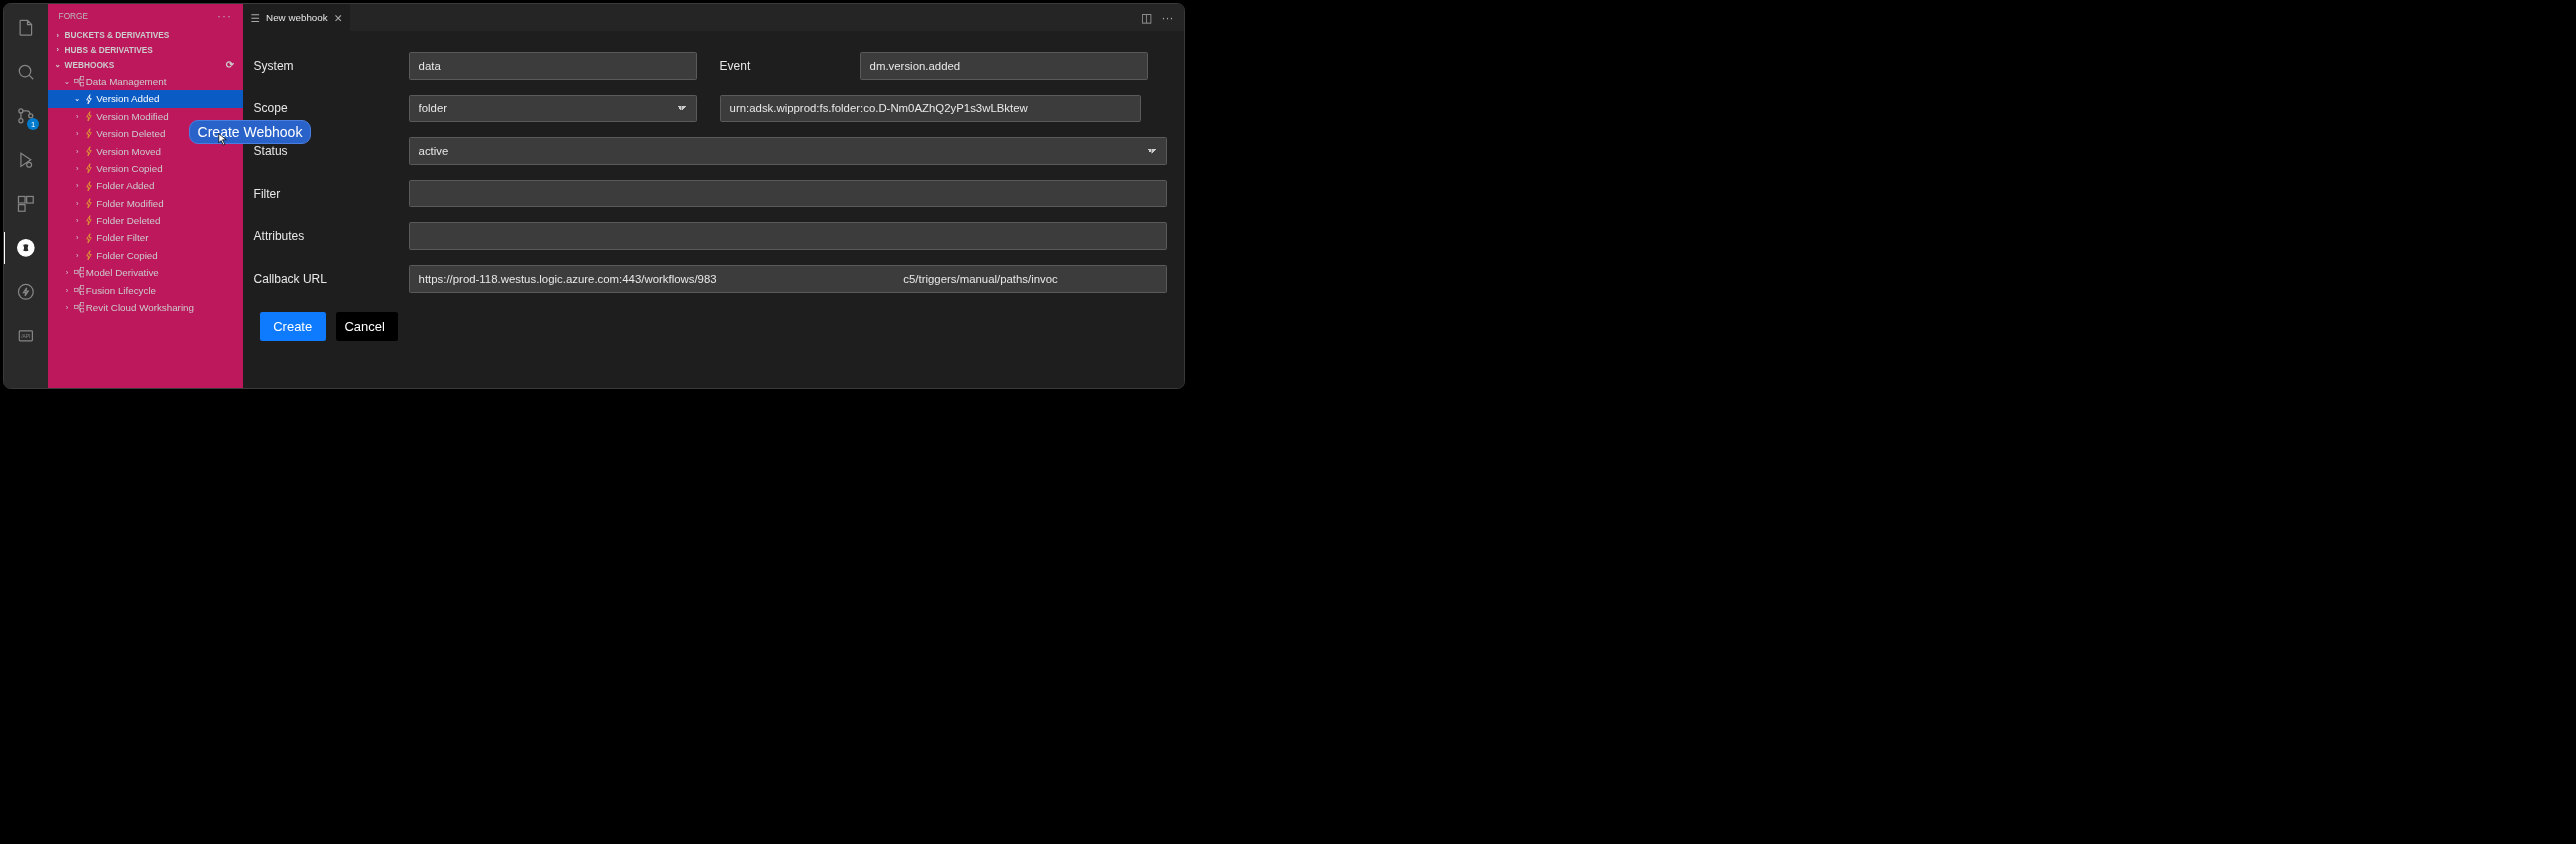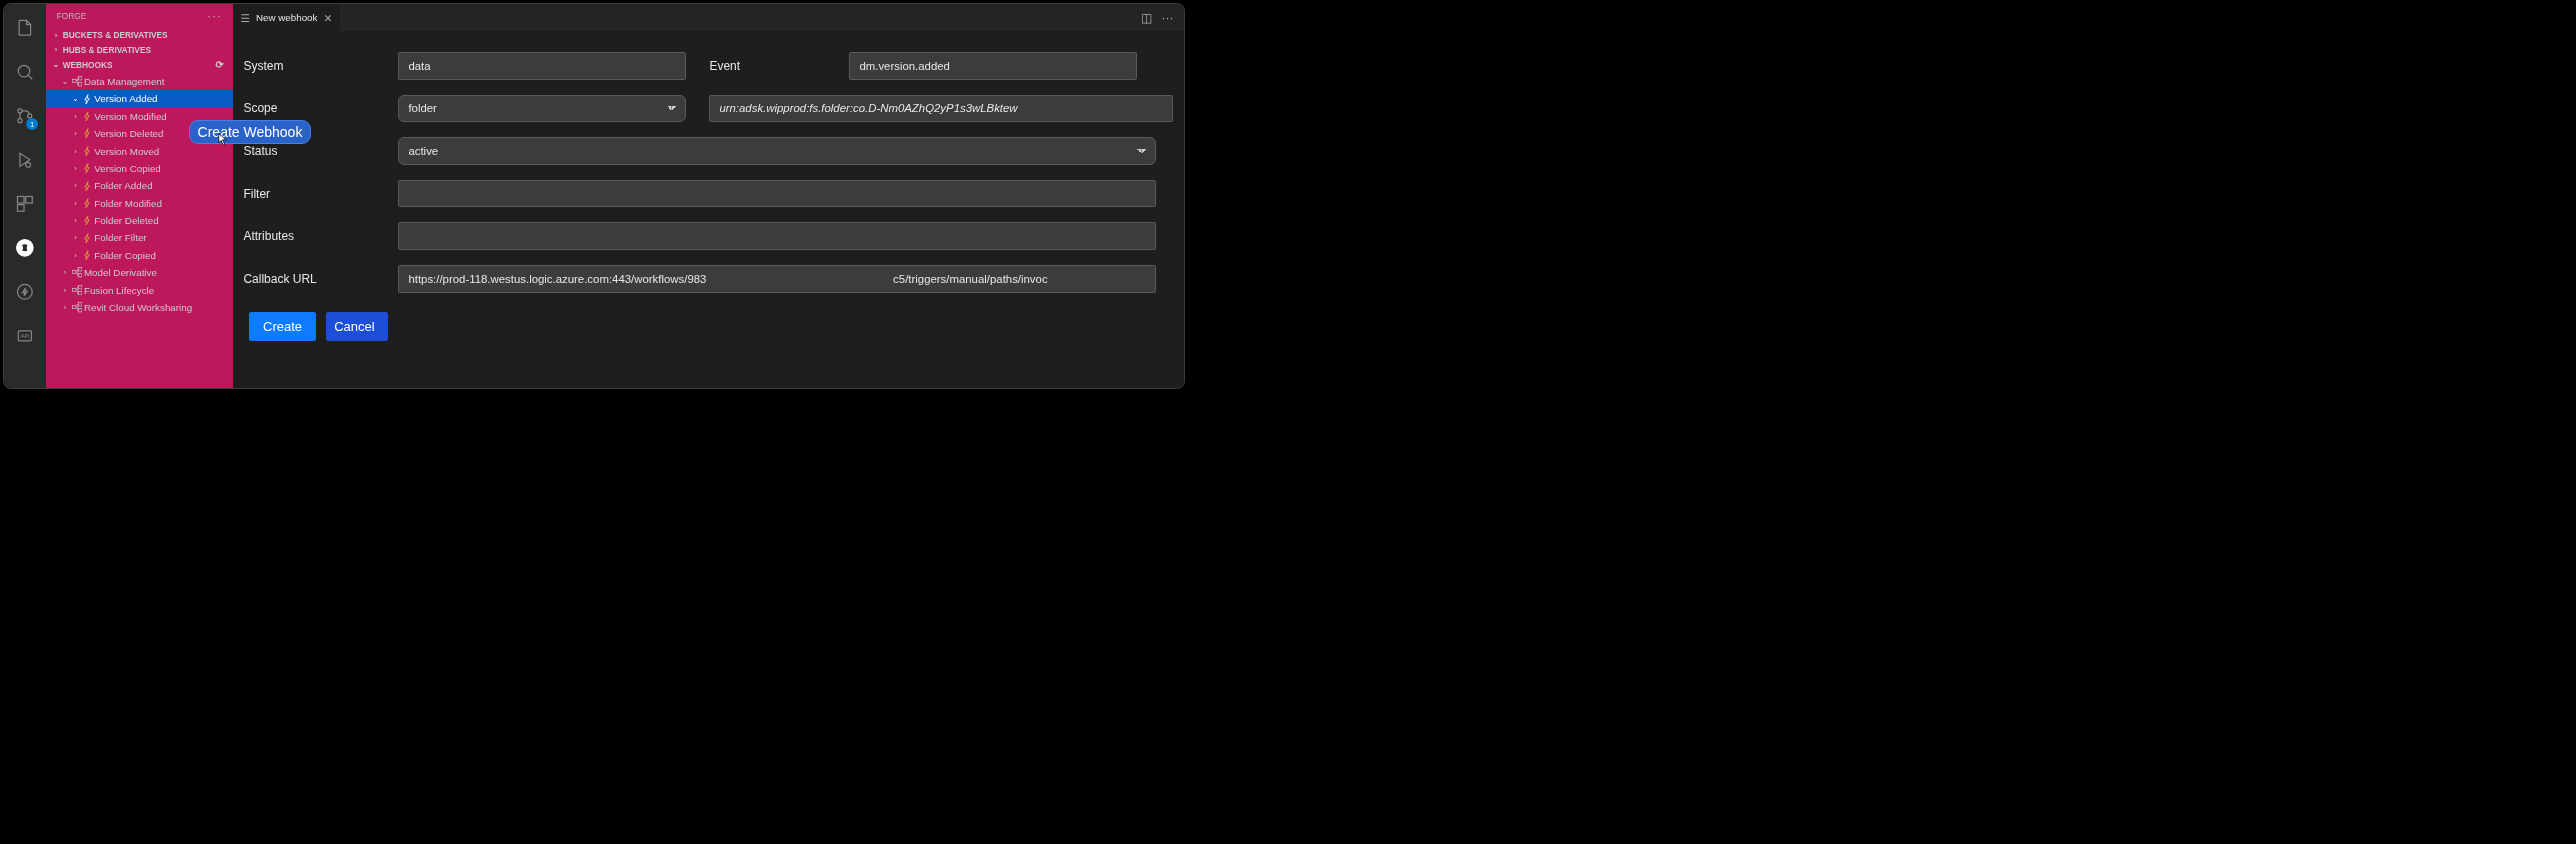--- a/index.html
+++ b/index.html
@@ -171,35 +171,34 @@
   border-radius: 1.5px;
   outline: none;
 }
 .sel {
   appearance: none;
   background-image: linear-gradient(45deg, transparent 50%, #ccc 50%), linear-gradient(135deg, #ccc 50%, transparent 50%);
   background-position: calc(100% - 13.6px) center, calc(100% - 9px) center;
   background-size: 4.5px 4.5px, 4.5px 4.5px;
   background-repeat: no-repeat;
   padding-right: 23px;
-  border-radius: 6px;
 }
 .w380 { width: 288px; }
-.w585 { width: 464px; font-style: italic; }
+.w585 { width: 421px; }
 .w1000 { width: 758px; }
 .btns { display: flex; gap: 10.6px; padding-left: 6px; margin-top: 4.5px; }
 .btn {
   padding: 6.8px 13.6px;
   border: none;
   border-radius: 2.3px;
   font-size: 13px;
   cursor: pointer;
 }
 .btn.primary { background: #0e7afe; color: #fff; }
-.btn.secondary { background: #1d4ed8; color: #fff; padding-left: 8px; }
+.btn.secondary { background: #000000; color: #fff; padding-left: 8px; }
 
 .tooltip {
   position: absolute;
   background: #2962c9;
   border: 0.8px solid #4a7de0;
   color: #fff;
   font-size: 14px;
   padding: 3px 7.6px;
   border-radius: 9px;
   left: 189px;

